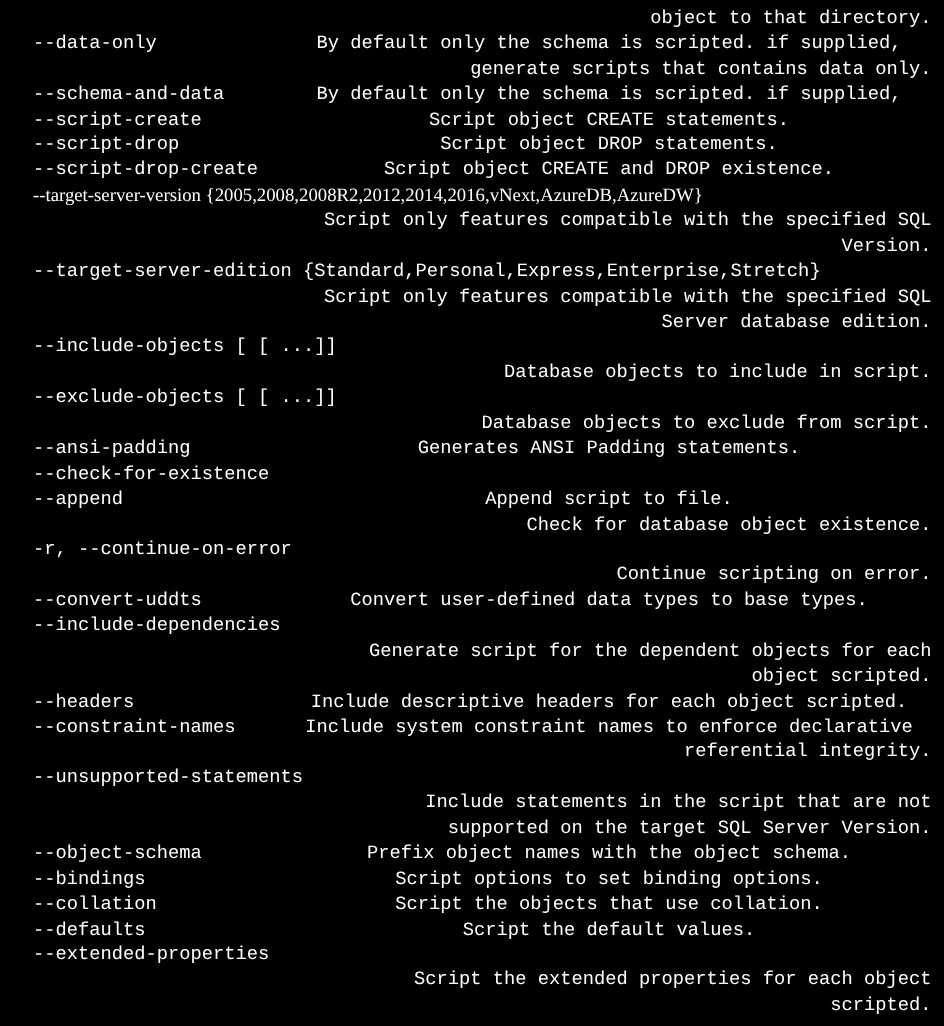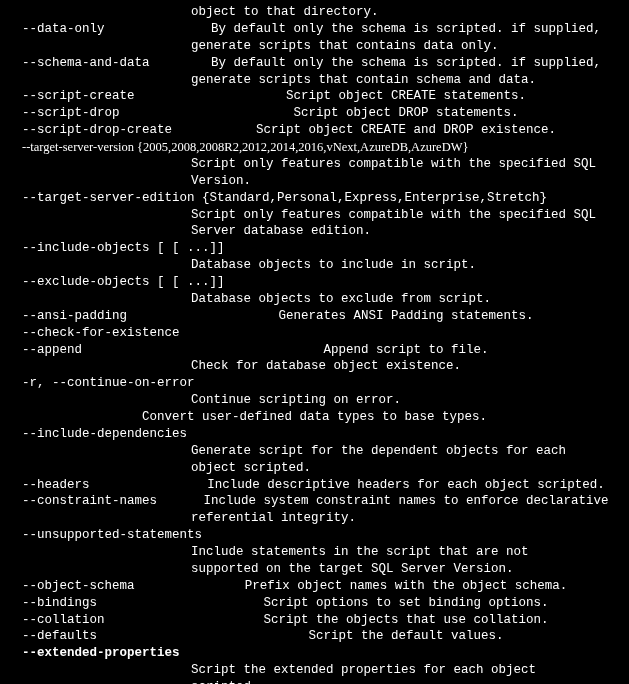--- a/index.html
+++ b/index.html
@@ -24,37 +24,37 @@
       padding-left: 14px;
       white-space: pre;
     }
     .desc {
       flex: 1;
       white-space: pre-wrap;
       text-align: center;
     }
     .indent-only {
       padding-left: 183px;
+      text-align: right;
     }
   </style>
 </head>
 <body>
 
 <div id="terminal">
     <div class="indent-only">object to that directory.</div>
     <div class="row">
       <div class="opt">--data-only</div>
       <div class="desc">By default only the schema is scripted. if supplied,</div>
     </div>
     <div class="indent-only">generate scripts that contains data only.</div>
     <div class="row">
       <div class="opt">--schema-and-data</div>
       <div class="desc">By default only the schema is scripted. if supplied,</div>
     </div>
-    <div class="indent-only">generate scripts that contain schema and data.</div>
     <div class="row">
       <div class="opt">--script-create</div>
       <div class="desc">Script object CREATE statements.</div>
     </div>
     <div class="row">
       <div class="opt">--script-drop</div>
       <div class="desc">Script object DROP statements.</div>
     </div>
     <div class="row">
       <div class="opt">--script-drop-create</div>
@@ -88,20 +88,21 @@
     <div class="row">
       <div class="opt">--append</div>
       <div class="desc">Append script to file.</div>
     </div>
     <div class="indent-only">Check for database object existence.</div>
     <div class="row">
       <div style="padding-left: 14px; white-space: pre;">-r, --continue-on-error</div>
     </div>
     <div class="indent-only">Continue scripting on error.</div>
     <div class="row">
+      <div class="opt">--convert-uddts</div>
       <div class="desc">Convert user-defined data types to base types.</div>
     </div>
     <div class="row">
       <div style="padding-left: 14px; white-space: pre;">--include-dependencies</div>
     </div>
     <div class="indent-only">Generate script for the dependent objects for each</div>
     <div class="indent-only">object scripted.</div>
     <div class="row">
       <div class="opt">--headers</div>
       <div class="desc">Include descriptive headers for each object scripted.</div>
@@ -126,17 +127,17 @@
     </div>
     <div class="row">
       <div class="opt">--collation</div>
       <div class="desc">Script the objects that use collation.</div>
     </div>
     <div class="row">
       <div class="opt">--defaults</div>
       <div class="desc">Script the default values.</div>
     </div>
     <div class="row">
-      <div style="padding-left: 14px; white-space: pre; font-weight: bold;">--extended-properties</div>
+      <div style="padding-left: 14px; white-space: pre;">--extended-properties</div>
     </div>
     <div class="indent-only">Script the extended properties for each object</div>
     <div class="indent-only">scripted.</div>
   </div>
 
 </body></html>

